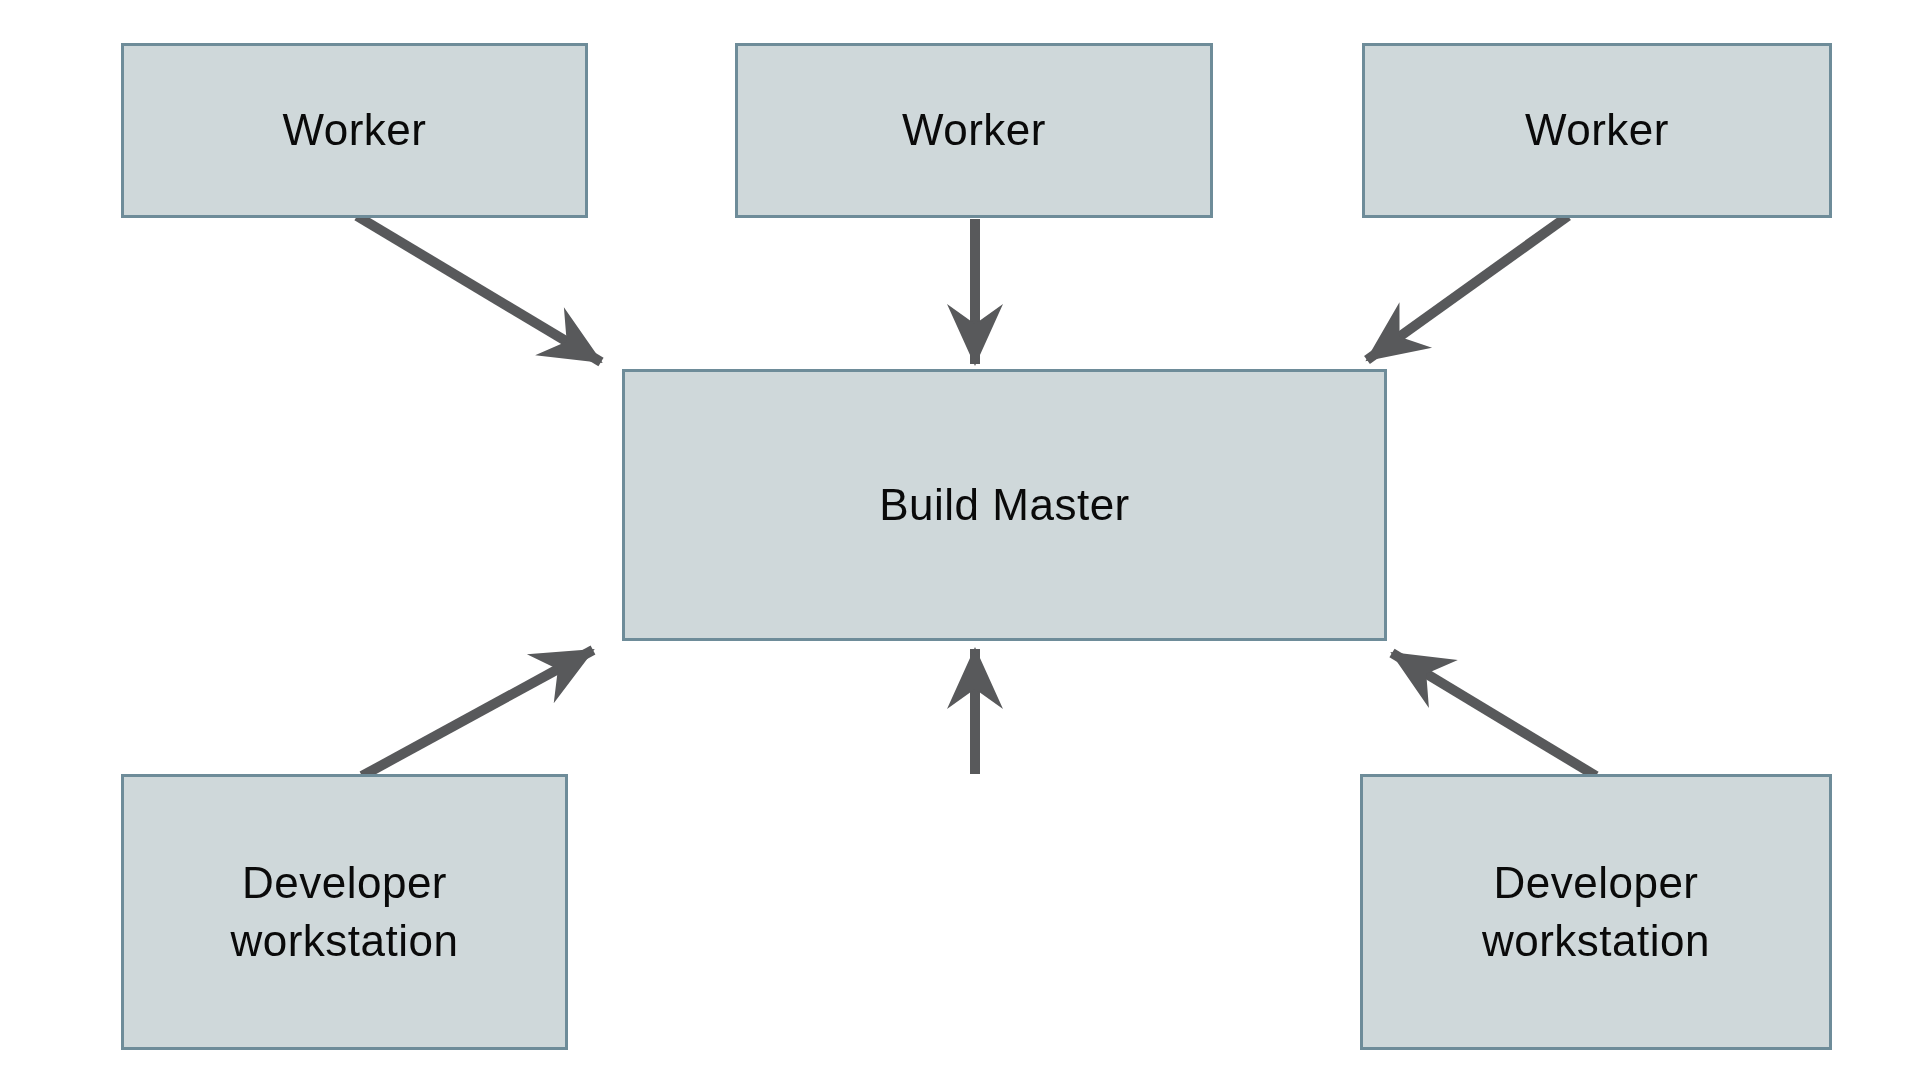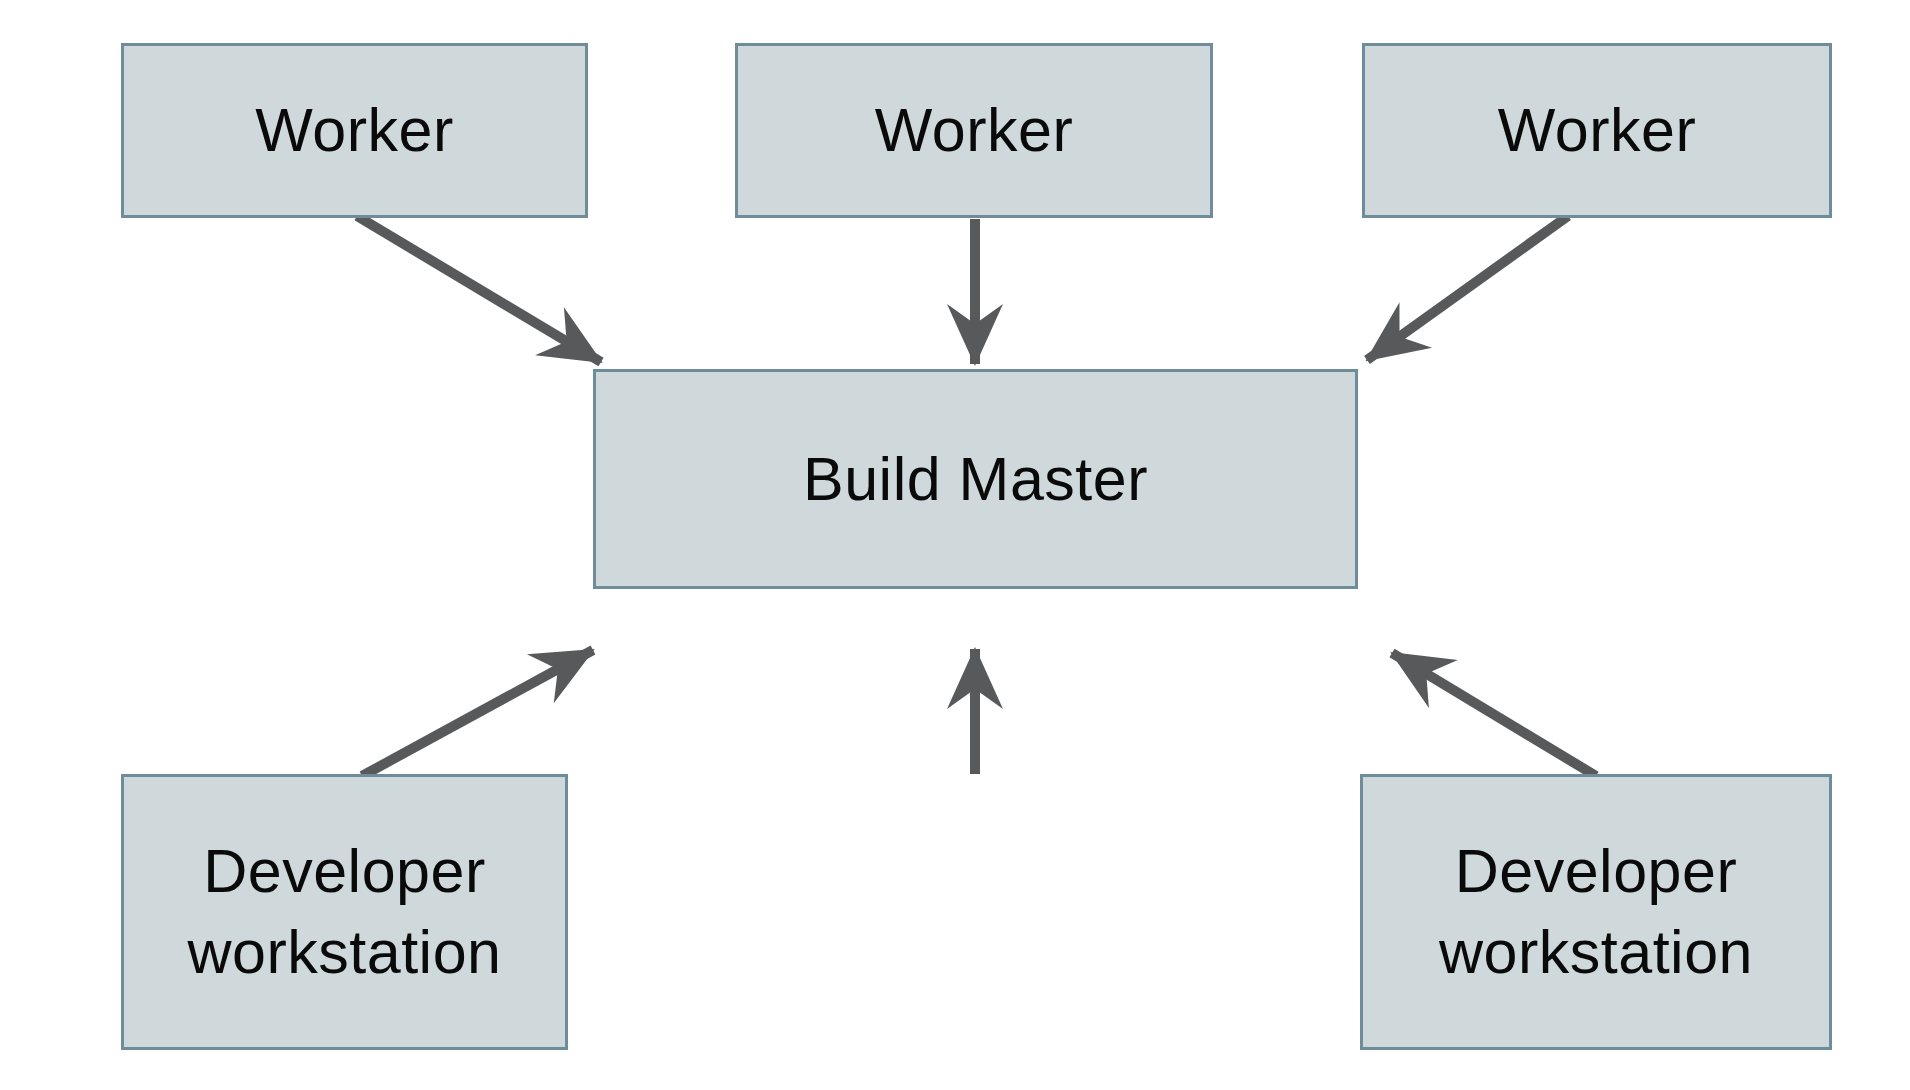--- a/index.html
+++ b/index.html
@@ -28,29 +28,29 @@
   .arrows line{ stroke: var(--arrow-color); stroke-width:10; }
   .arrows #arrowhead path{ fill: var(--arrow-color); }
   .node{
     position:absolute;
     box-sizing:border-box;
     background: var(--node-fill);
     border:3px solid var(--node-border);
     display:flex; align-items:center; justify-content:center;
     text-align:center;
     color: var(--text-color);
-    font-size:61px;
+    font-size:44px;
     line-height:1.32;
     letter-spacing:0.5px;
   }
   .node span{ display:block; padding:0 14px; }
   .worker-left   { left:121px;  top:43px;  width:467px; height:175px; }
   .worker-center { left:735px;  top:43px;  width:478px; height:175px; }
   .worker-right  { left:1362px; top:43px;  width:470px; height:175px; }
-  .build-master  { left:593px;  top:369px; width:765px; height:220px; }
+  .build-master  { left:622px;  top:369px; width:765px; height:272px; }
   .dev-left      { left:121px;  top:774px; width:447px; height:276px; }
   .ci-server     { left:735px;  top:774px; width:477px; height:276px; }
   .dev-right     { left:1360px; top:774px; width:472px; height:276px; }
 </style>
 </head>
 <body>
 
 <div class="canvas">
 
   <svg class="arrows" viewBox="0 0 1910 1090" xmlns="http://www.w3.org/2000/svg">

